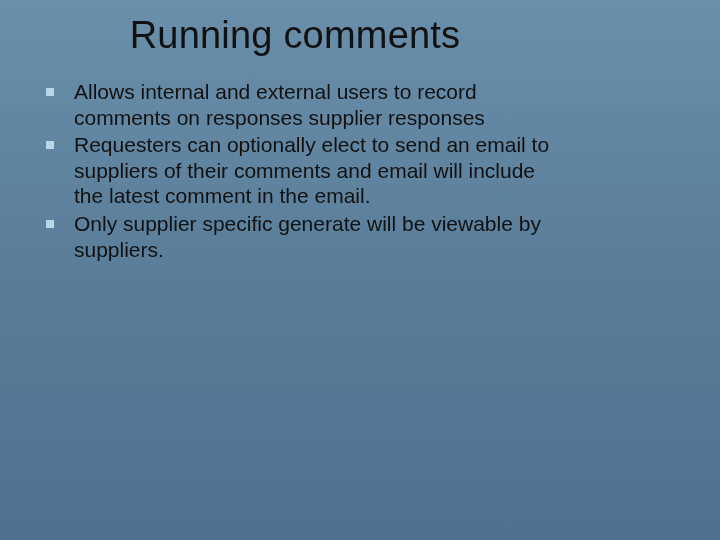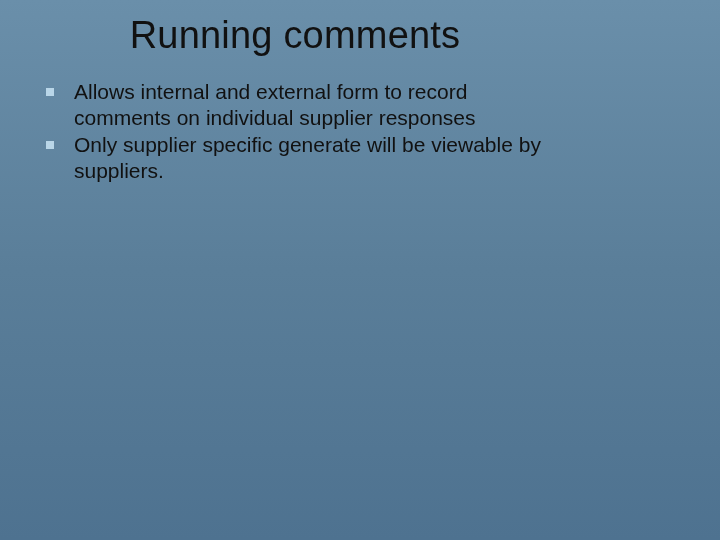--- a/index.html
+++ b/index.html
@@ -52,23 +52,27 @@
   }
 </style>
 </head>
 <body>
 
 <div class="slide">
   <h1 class="title">Running comments</h1>
   <ul class="bullets">
     <li>
       <span class="sq"></span>
-      <span>Allows internal and external form to record comments on individual supplier responses</span>
+      <span>Allows internal and external users to record comments on responses supplier responses</span>
     </li>
     <li>
       <span class="sq"></span>
+    </li>
+    <li>
+      <span class="sq"></span>
+      <span>Requesters can optionally elect to send an email to suppliers of their comments and email will include the latest comment in the email.</span>
     </li>
     <li>
       <span class="sq"></span>
       <span>Only supplier specific generate will be viewable by suppliers.</span>
     </li>
   </ul>
 </div>
 
 </body></html>

